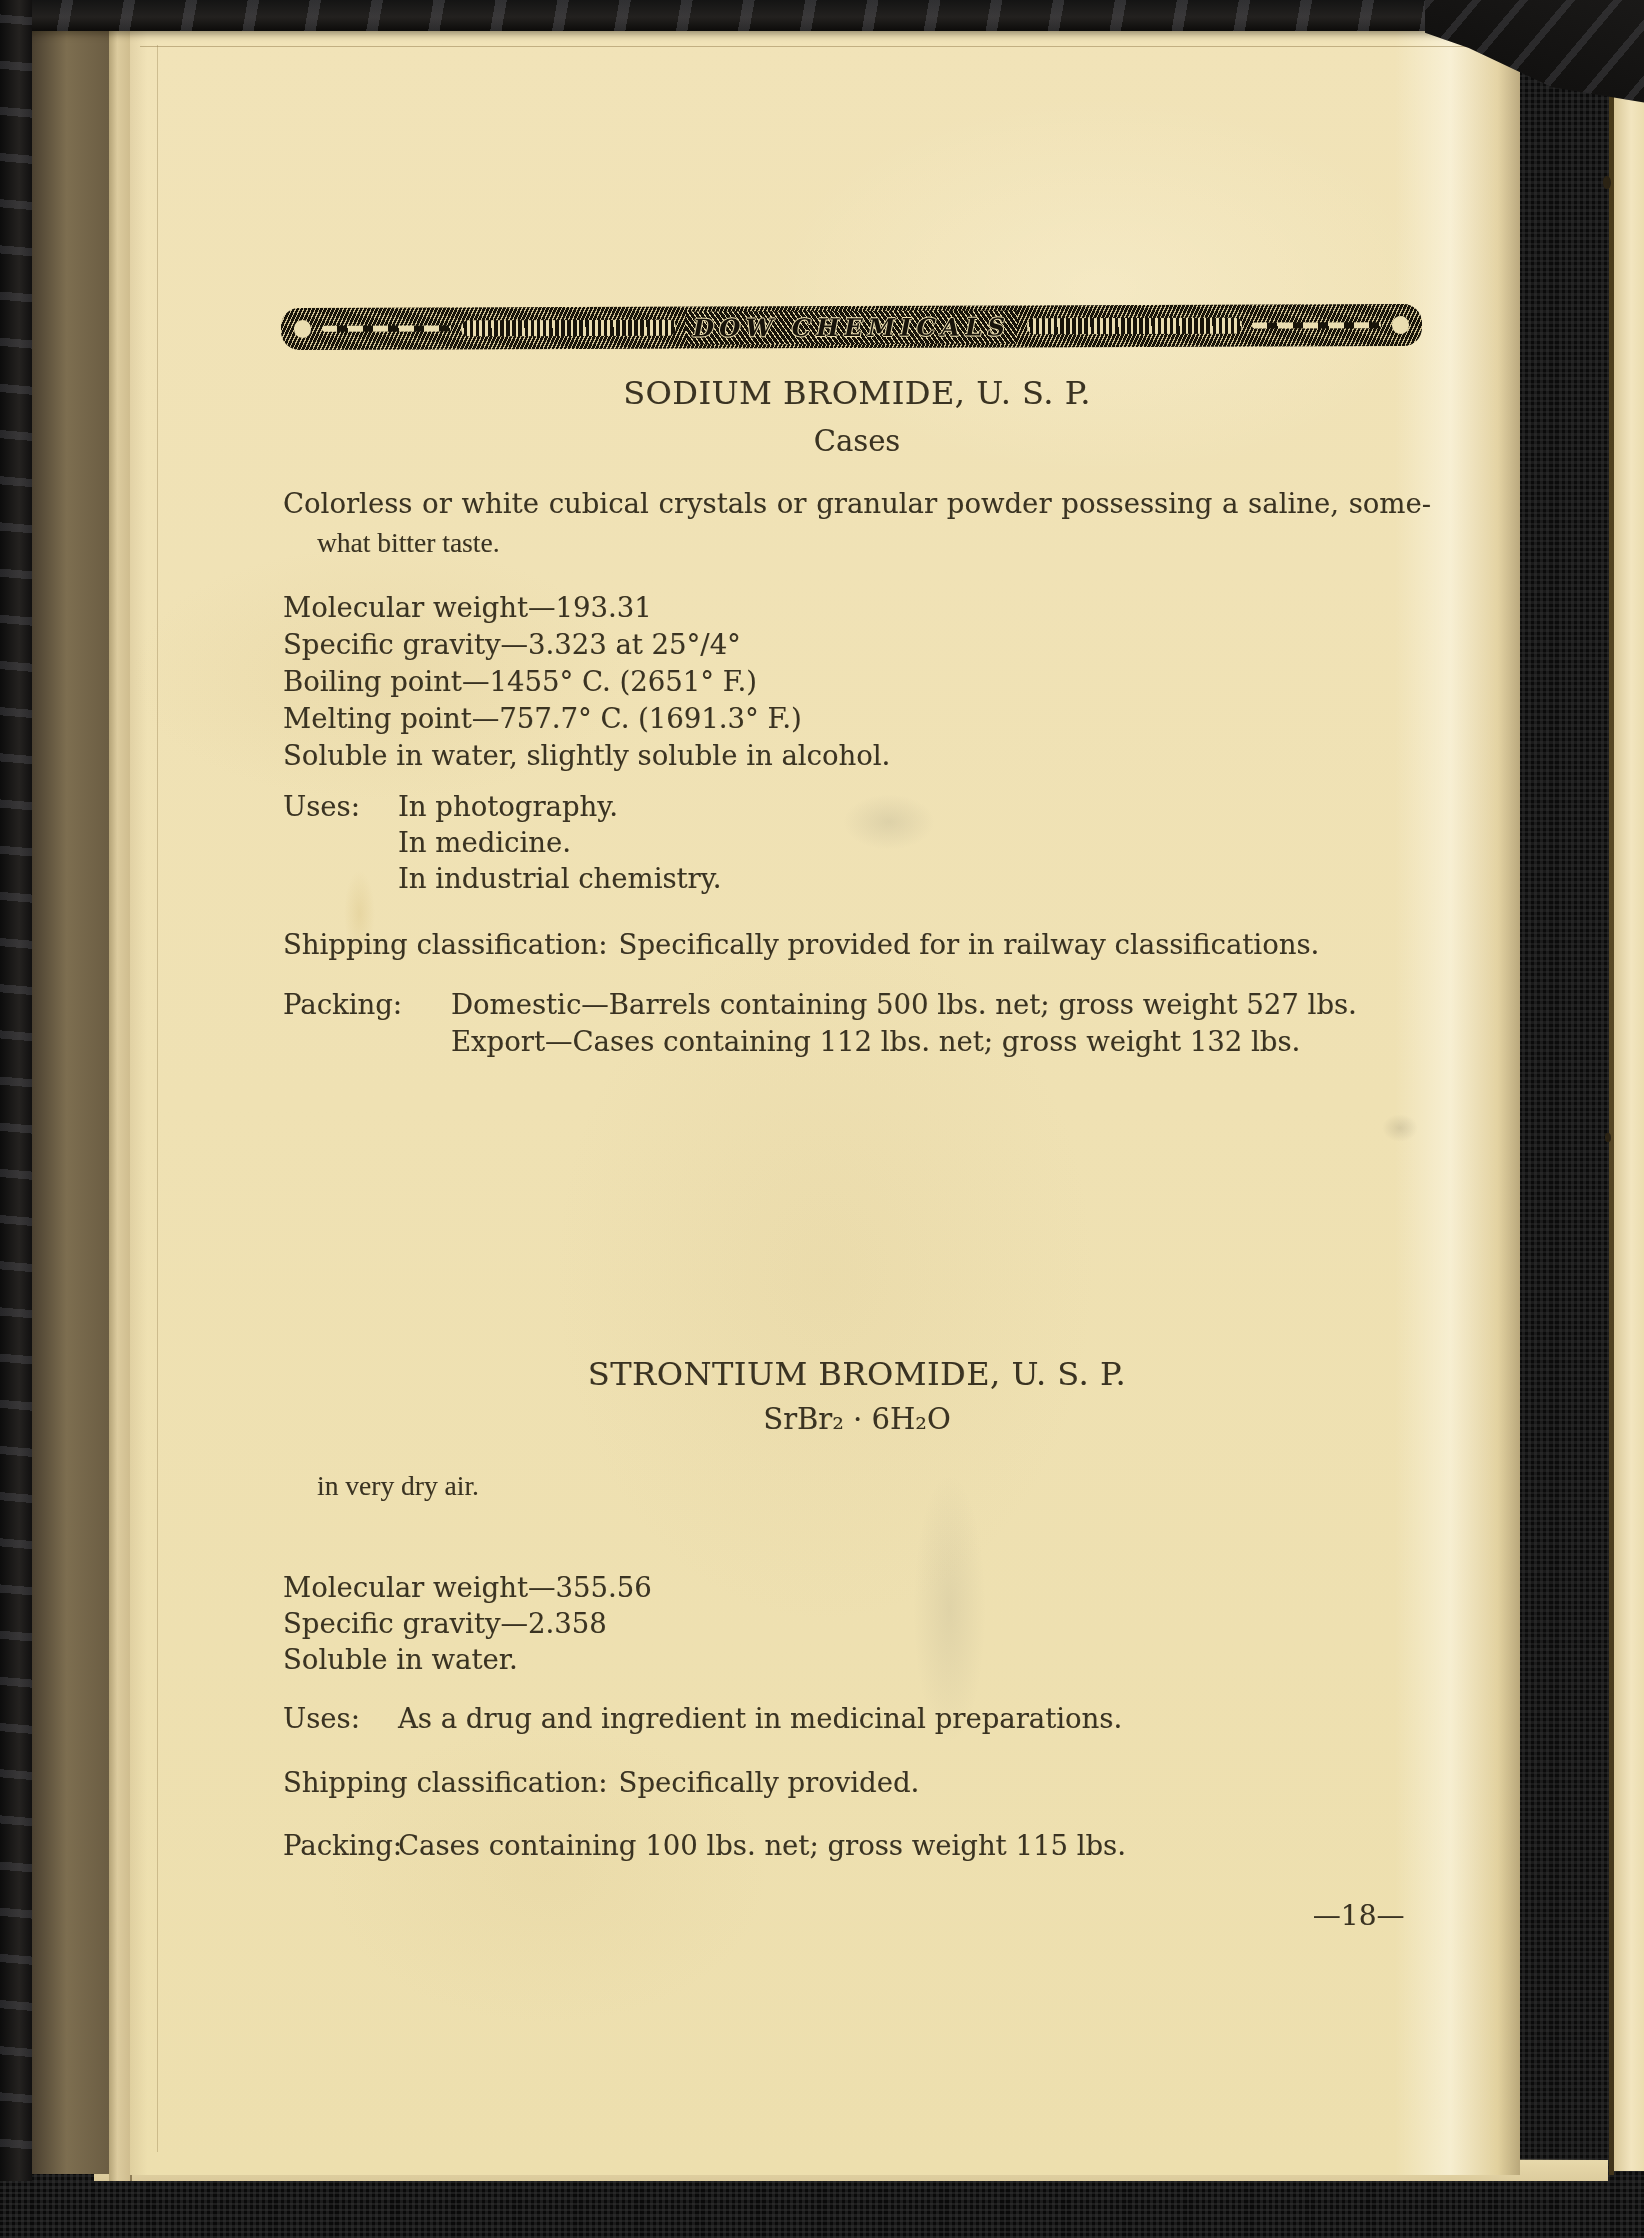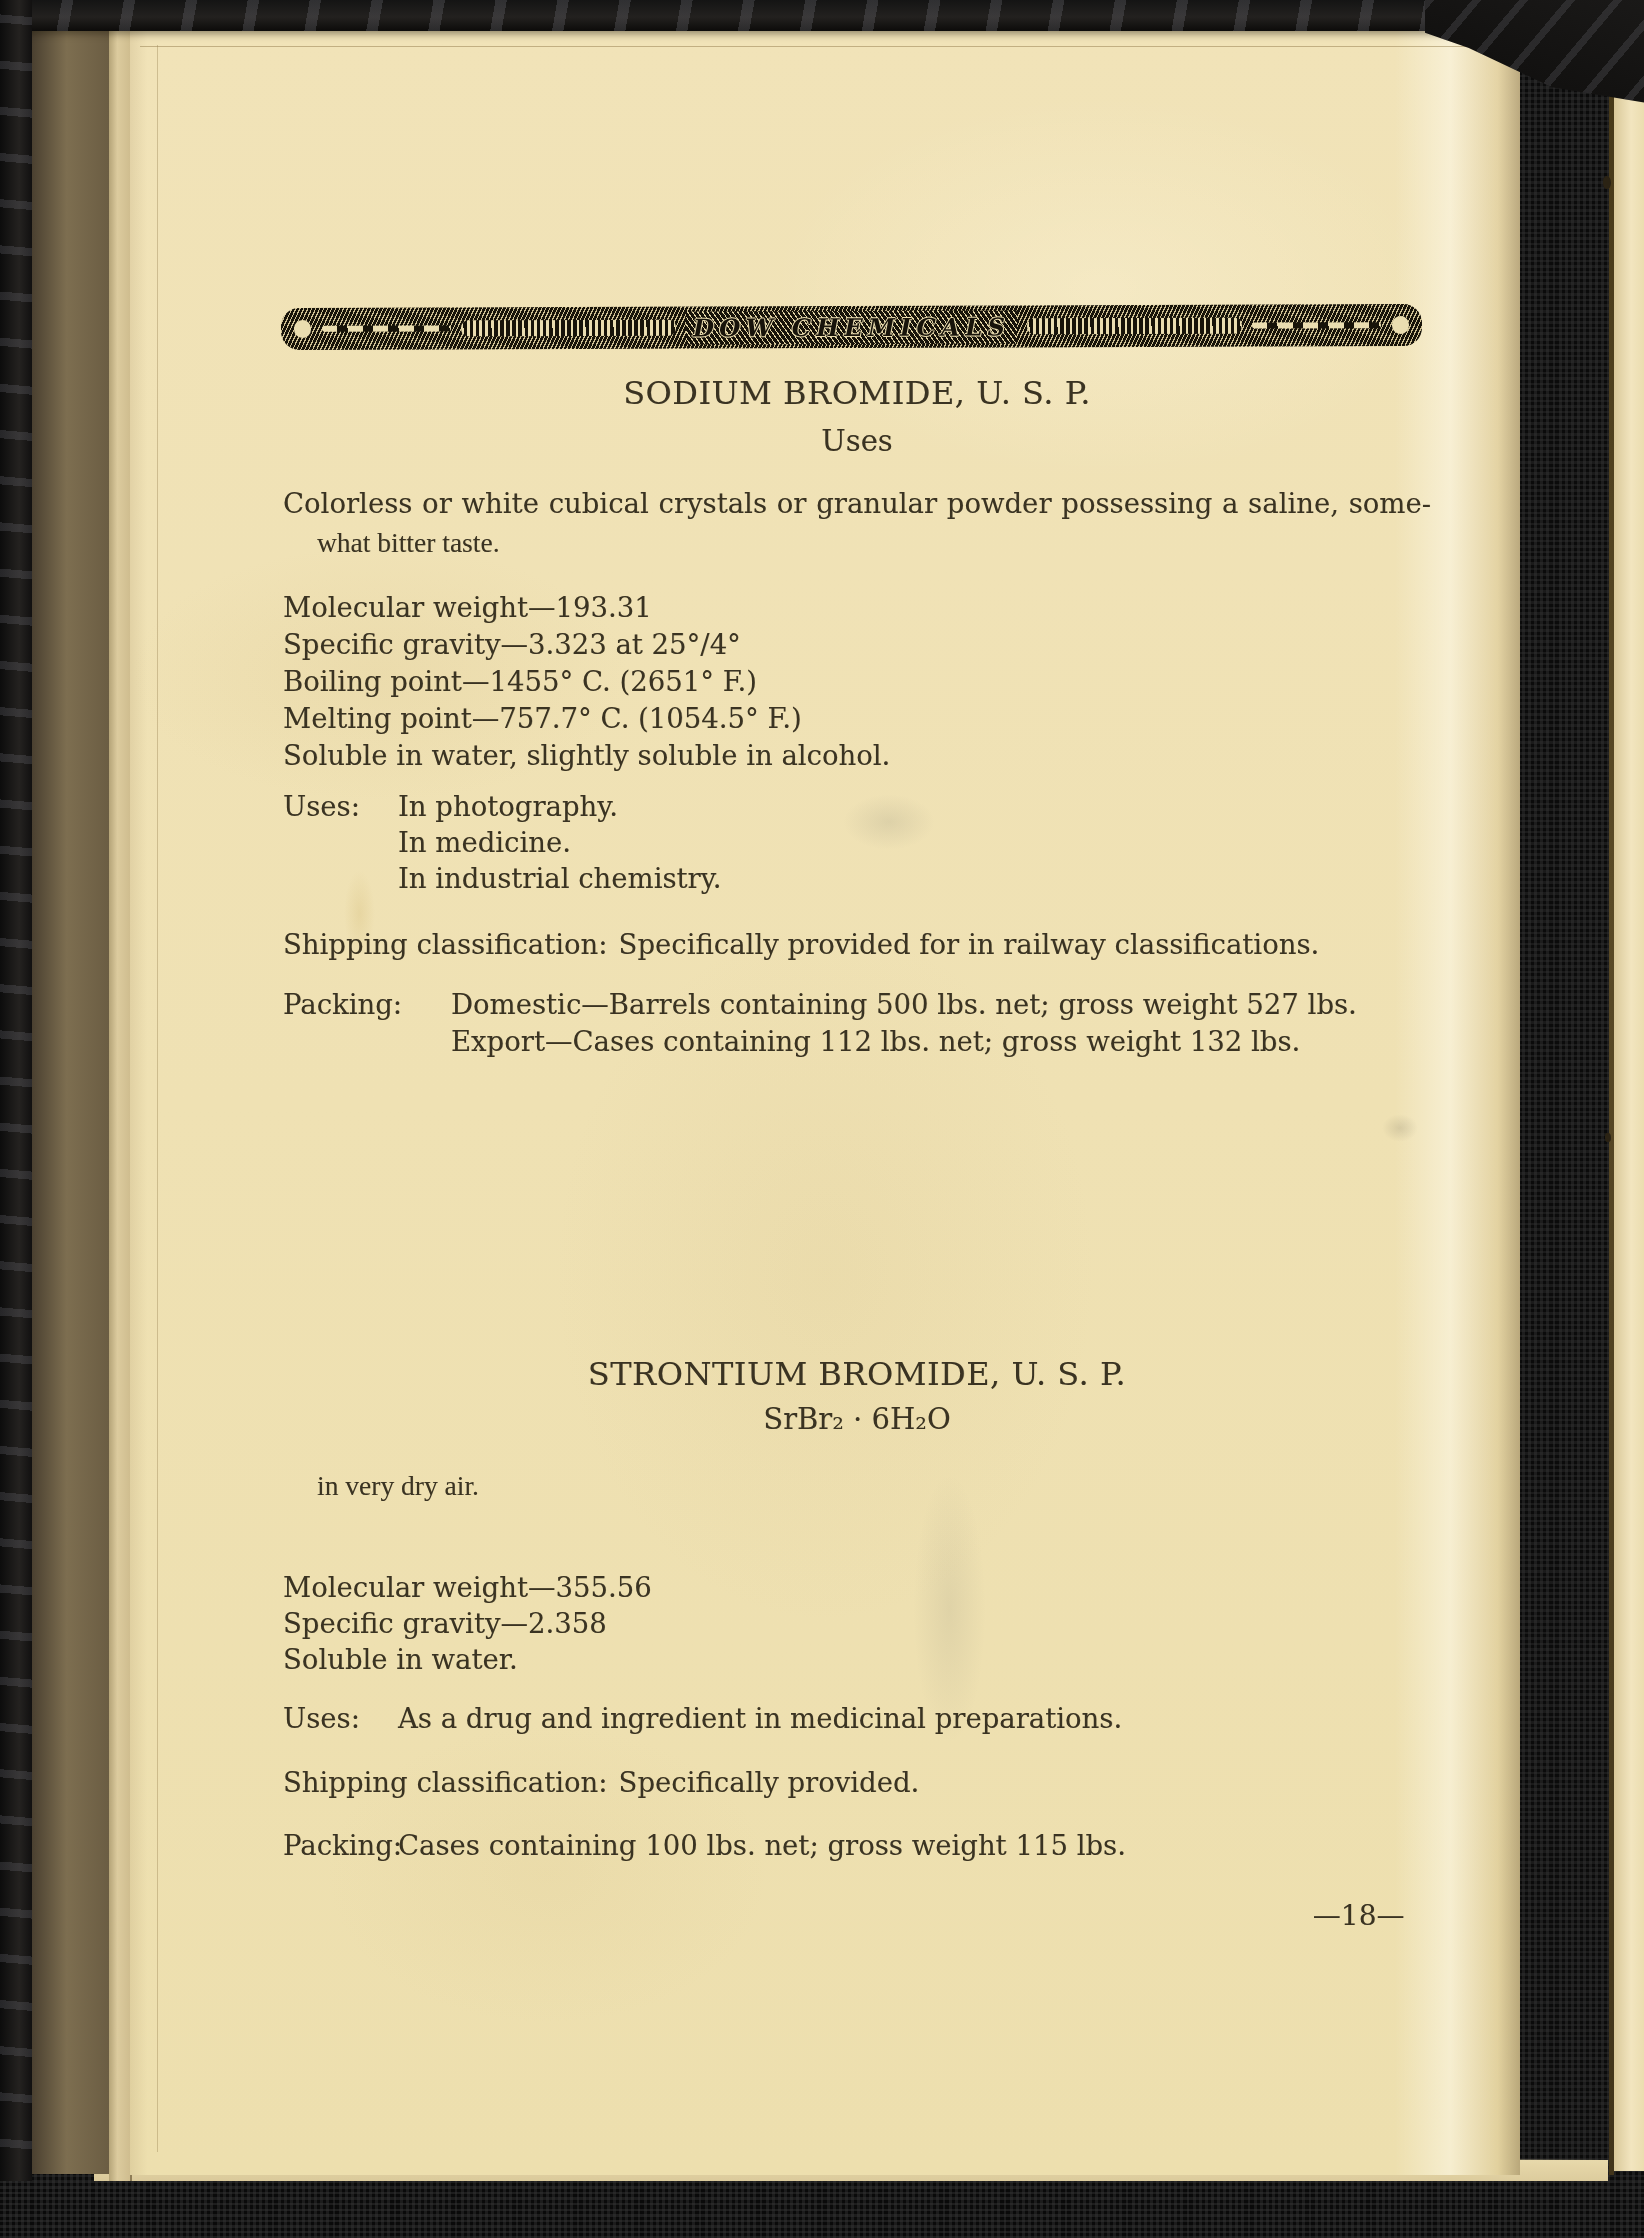--- a/index.html
+++ b/index.html
@@ -171,32 +171,32 @@
       <span class="b-stripes"></span>
       <span class="b-text">DOW CHEMICALS</span>
       <span class="b-stripes"></span>
       <span class="b-dashes"></span>
       <span class="b-circle"></span>
     </div>
 
     <div class="content">
 
       <div class="blk c-title" style="top:343px">SODIUM BROMIDE, U. S. P.</div>
-      <div class="blk c-formula" style="top:392px">Uses</div>
+      <div class="blk c-formula" style="top:392px">Cases</div>
 
       <div class="blk para" style="top:453px">
         <div class="jl">Colorless or white cubical crystals or granular powder possessing a saline, some-</div>
         <div class="indent2">what bitter taste.</div>
       </div>
 
       <div class="blk" style="top:559px">
         <div>Molecular weight—193.31</div>
         <div>Specific gravity—3.323 at 25°/4°</div>
         <div>Boiling point—1455° C. (2651° F.)</div>
-        <div>Melting point—757.7° C. (1054.5° F.)</div>
+        <div>Melting point—757.7° C. (1691.3° F.)</div>
         <div>Soluble in water, slightly soluble in alcohol.</div>
       </div>
 
       <div class="blk hang" style="top:758px; line-height:36px">
         <span class="lbl">Uses:</span>
         <span class="items">
           <div>In photography.</div>
           <div>In medicine.</div>
           <div>In industrial chemistry.</div>
         </span>

